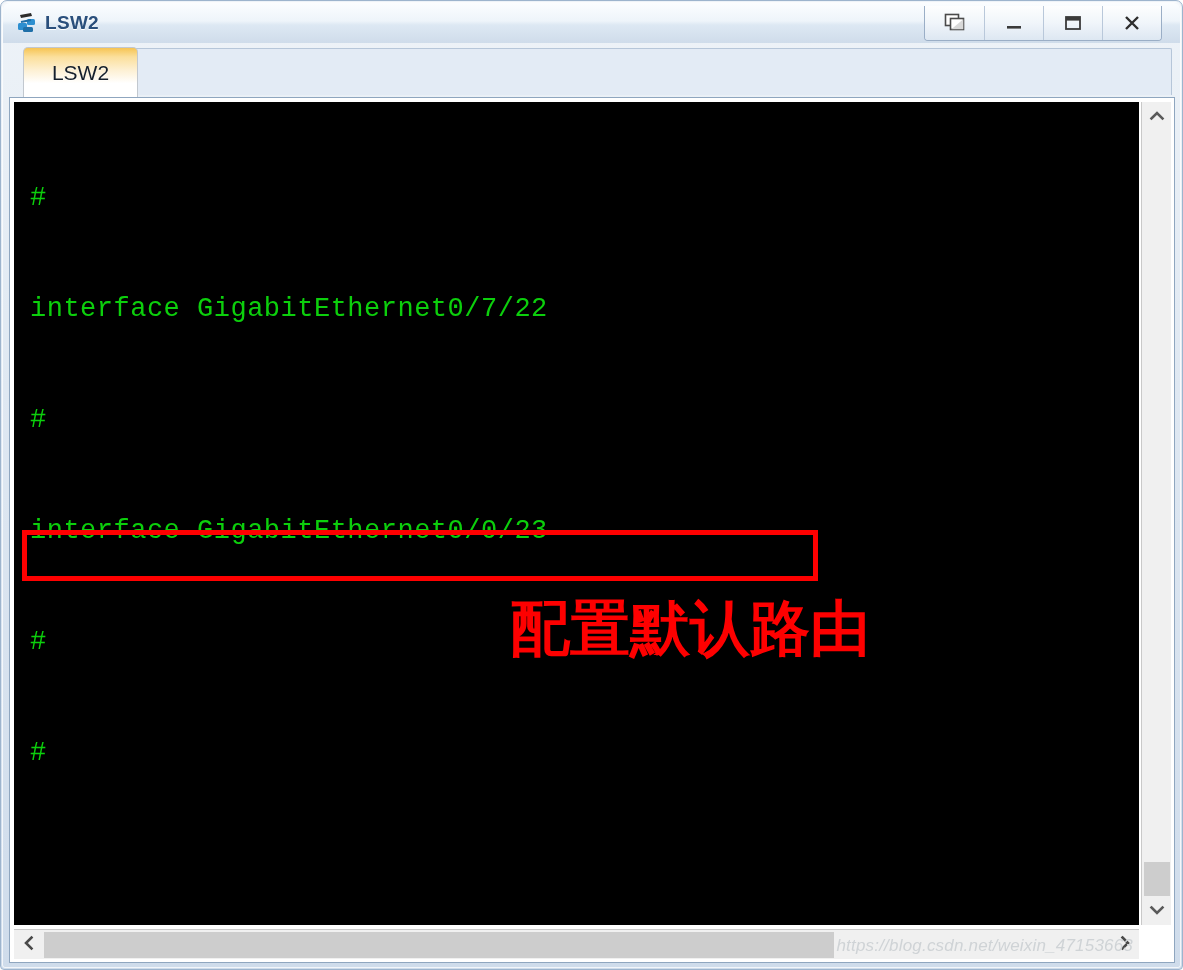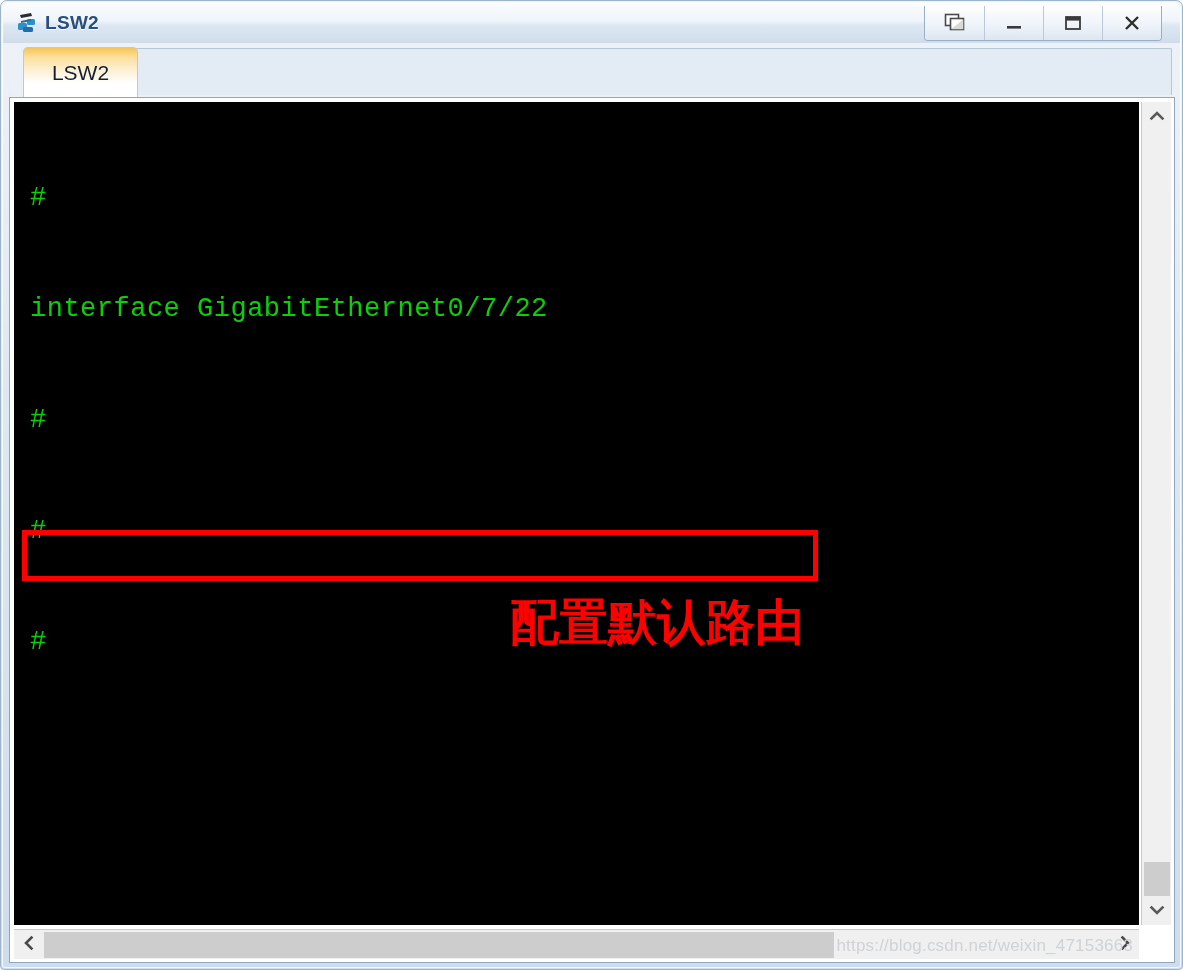--- a/index.html
+++ b/index.html
@@ -169,21 +169,21 @@
     border: 5px solid #fe0000;
     box-sizing: border-box;
     z-index: 5;
     pointer-events: none;
   }
   .annot-text {
     position: absolute;
     left: 496px;
     top: 496px;
     font-family: "DejaVu Sans", "Liberation Sans", sans-serif;
-    font-size: 49px;
+    font-size: 60px;
     font-weight: bold;
     color: #fe0000;
     line-height: 1;
     letter-spacing: 0px;
     white-space: nowrap;
     z-index: 5;
   }
 
   
   .vscroll {
@@ -219,20 +219,21 @@
 
   .hscroll {
     position: absolute;
     left: 4px;
     bottom: 3px;
     width: 1125px;
     height: 30px;
     background: #f0f0f0;
     border-top: 1px solid #c9c9c9;
     box-sizing: border-box;
+    font-style: italic;
   }
   .hs-btn {
     position: absolute;
     top: 0;
     width: 29px;
     height: 29px;
     display: flex;
     align-items: center;
     justify-content: center;
     background: #f0f0f0;
@@ -319,20 +320,21 @@
     </div>
   </div>
 
   <div class="terminal-frame">
 
     <div class="terminal">
       <div class="term-lines">
         <div class="term-line">#</div>
         <div class="term-line">interface GigabitEthernet0/7/22</div>
         <div class="term-line">#</div>
+        <div class="term-line">interface GigabitEthernet0/0/23</div>
         <div class="term-line">#</div>
         <div class="term-line">#</div>
         
         
         
         
         
         
         
         

